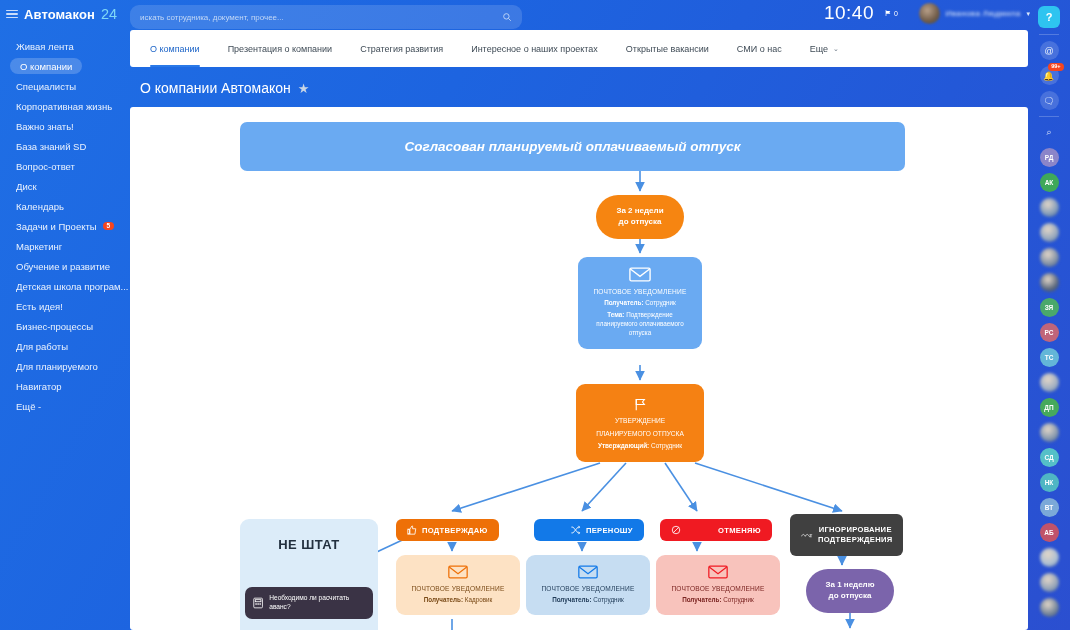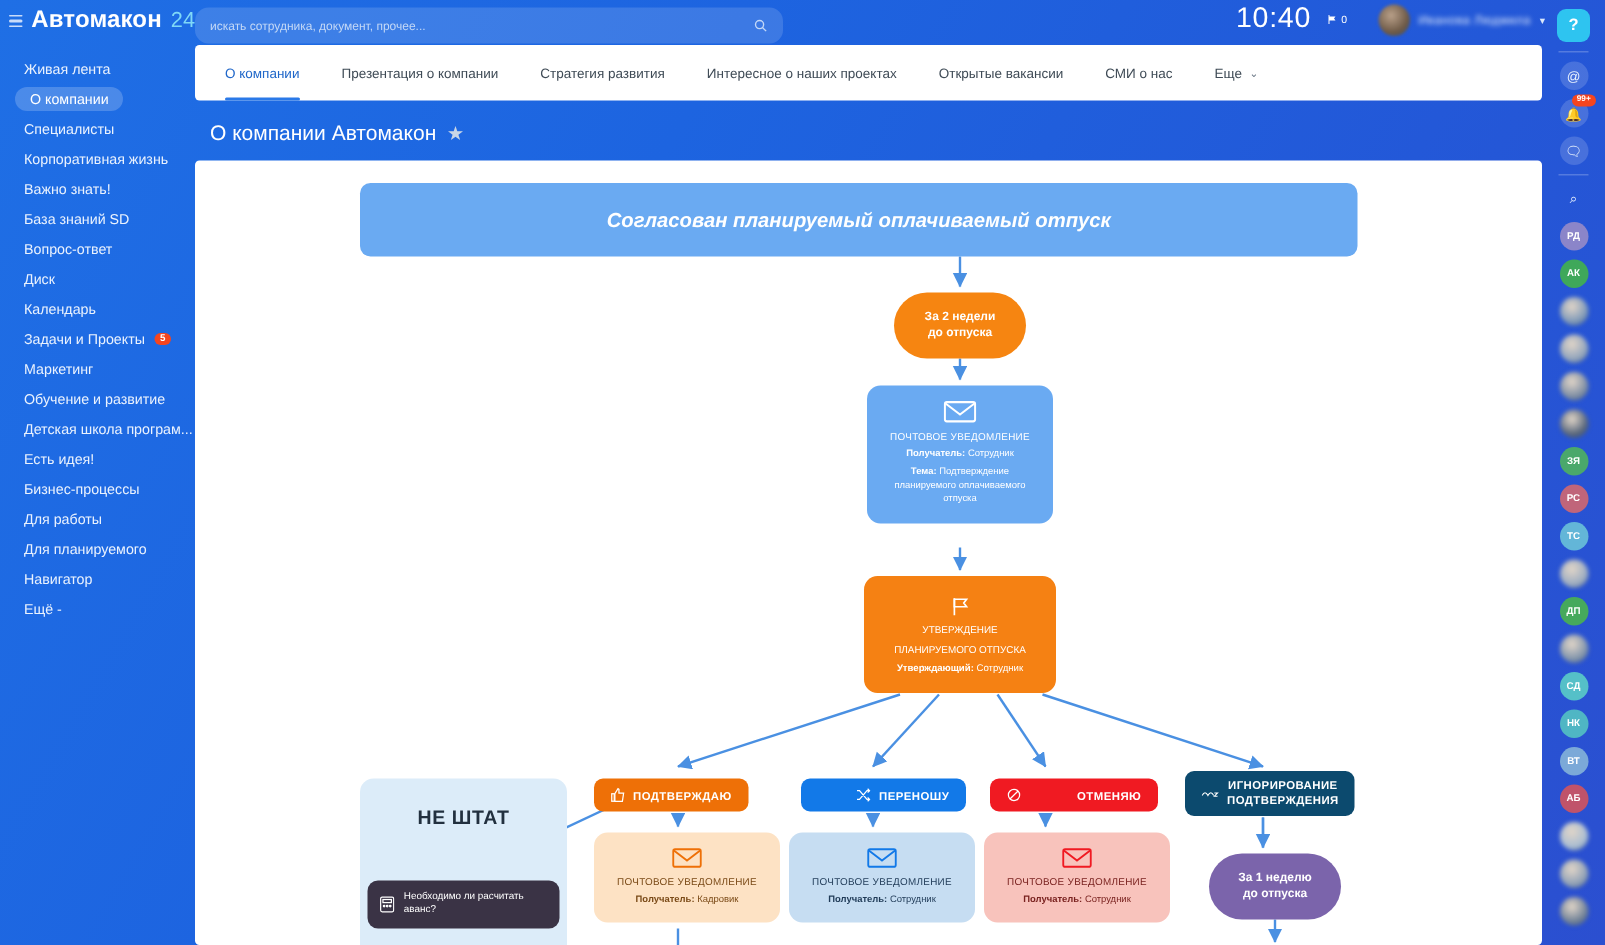--- a/index.html
+++ b/index.html
@@ -20,21 +20,21 @@
   .topbar {
     position: absolute; top: 0; left: 0; right: 0; height: 28px;
     display: flex; align-items: center;
   }
   .logo-wrap {
     width: 130px; display: flex; align-items: center; gap: 6px;
     padding-left: 6px; height: 28px;
   }
   .burger { width: 12px; display: flex; flex-direction: column; gap: 2px; cursor: pointer; }
   .burger i { display:block; height: 1.6px; background: #c9dcfa; border-radius: 1px; }
-  .logo-text { font-size: 16px; font-weight: 700; color: #ffffff; letter-spacing: .1px; }
+  .logo-text { font-size: 13px; font-weight: 700; color: #ffffff; letter-spacing: .1px; }
   .logo-24 { font-size: 14.5px; font-weight: 400; color: #7fd8f7; }
 
   .search-box {
     position: absolute; left: 130px; top: 5px; width: 392px; height: 18px;
     background: rgba(255,255,255,0.14);
     border-radius: 9px; display: flex; align-items: center; padding: 12px 10px;
   }
   .search-box input {
     flex: 1; background: transparent; border: none; outline: none;
     color: #dce9fb; font-size: 8px; font-family: inherit;
@@ -168,21 +168,21 @@
   .act-btn {
     height: 22px; border-radius: 6px; display: flex; align-items: center;
     justify-content: center; gap: 5px; padding: 0 11px;
     color: #ffffff; font-size: 7.6px; font-weight: 700; letter-spacing: .3px;
     cursor: pointer; white-space: nowrap;
   }
   .act-approve { left: 266px; top: 412px; background: #ee7007; }
   .act-move    { left: 404px; top: 412px; background: #1279e8; padding-left: 36px; }
   .act-cancel  { left: 530px; top: 412px; background: #f01a22; gap: 37px; }
   .act-ignore  {
-    left: 660px; top: 407px; background: #0c4a6e; height: 30px;
+    left: 660px; top: 407px; background: #404040; height: 42px;
     flex-direction: row; line-height: 1.3; text-align: center;
   }
   .act-ignore .two { display: flex; flex-direction: column; align-items: center; }
 
   .notstaff-panel {
     left: 110px; top: 412px; width: 138px; height: 218px;
     background: #dcecf9; border-radius: 9px;
   }
   .notstaff-title {
     position: absolute; left: 0; right: 0; top: 18px; text-align: center;

